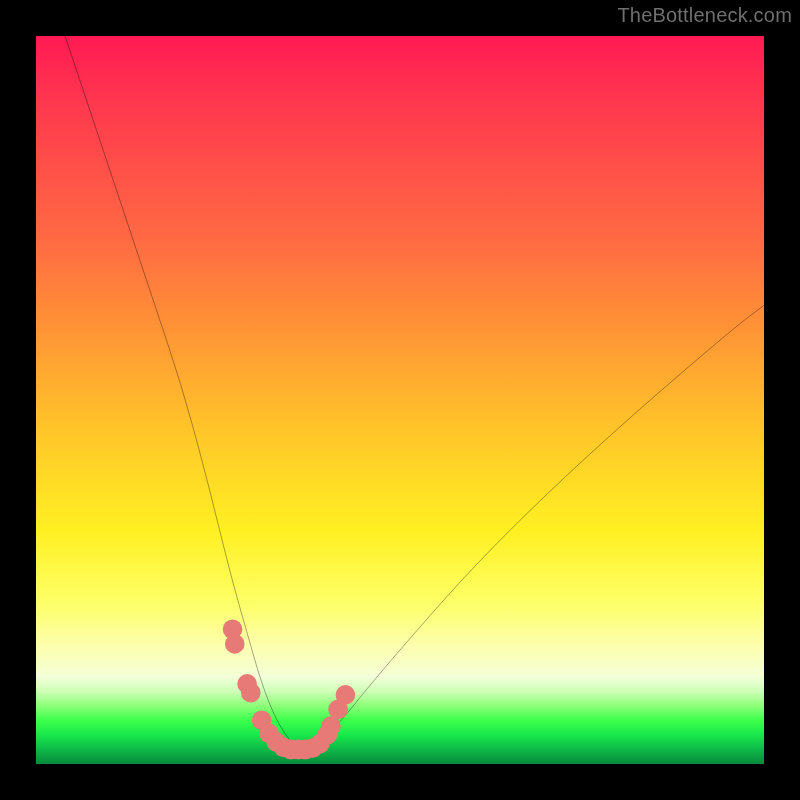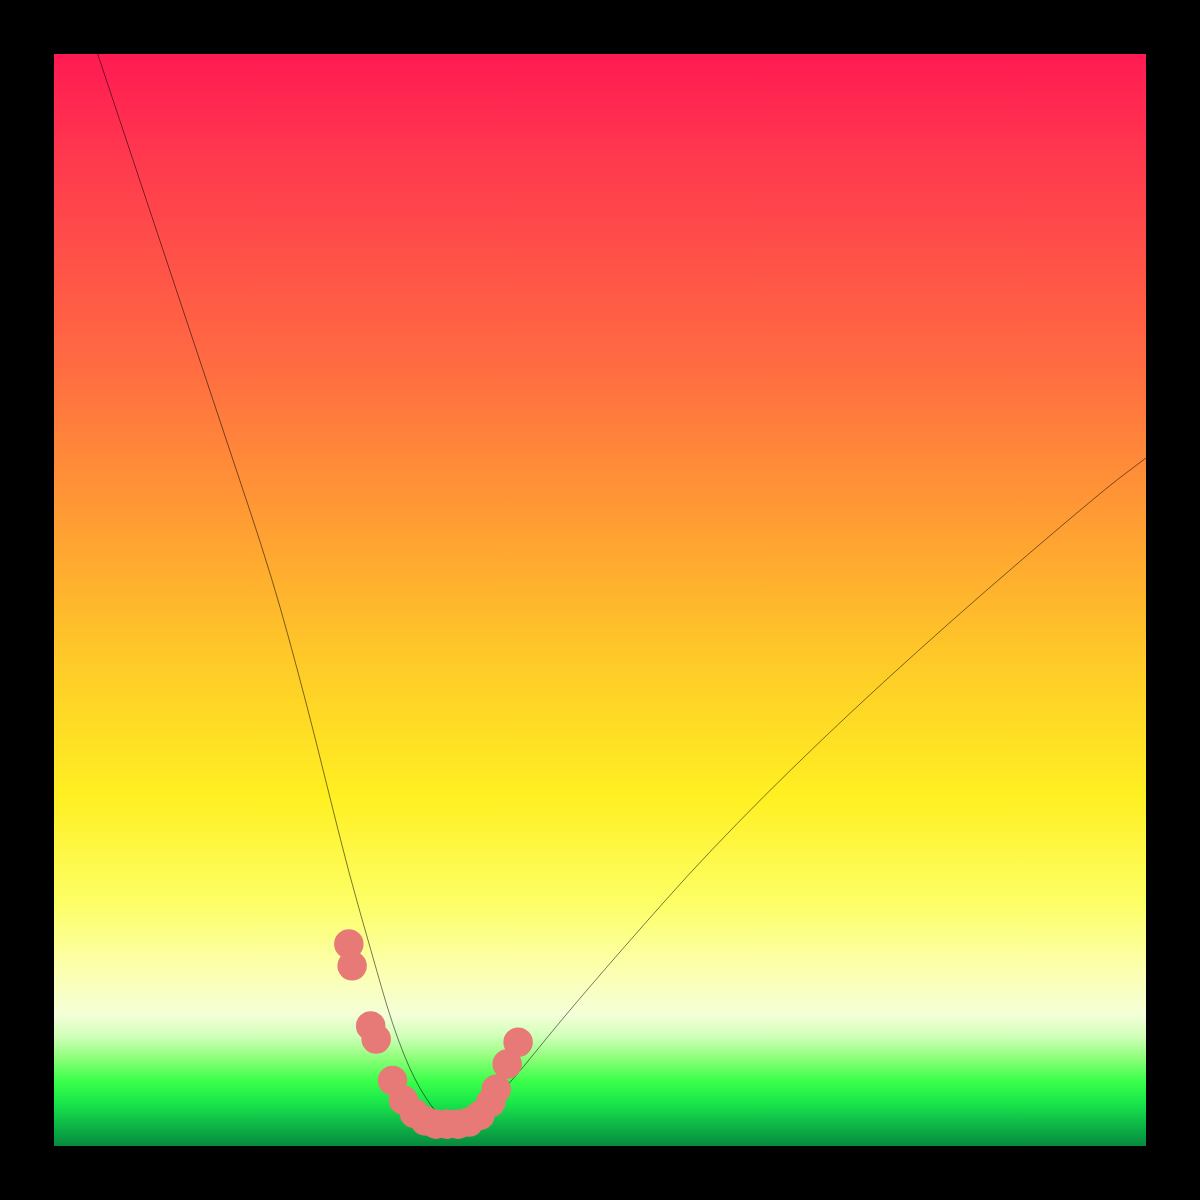--- a/index.html
+++ b/index.html
@@ -91,13 +91,14 @@
           <circle cx="38.00" cy="97.80" r="1.35" fill="#e77a76"></circle>
           <circle cx="39.00" cy="97.20" r="1.35" fill="#e77a76"></circle>
           <circle cx="40.00" cy="96.00" r="1.35" fill="#e77a76"></circle>
           <circle cx="40.50" cy="94.80" r="1.35" fill="#e77a76"></circle>
           <circle cx="41.50" cy="92.50" r="1.35" fill="#e77a76"></circle>
           <circle cx="42.50" cy="90.50" r="1.35" fill="#e77a76"></circle>
         </g>
     </svg>
   </div>
 
+  <div class="watermark">TheBottleneck.com</div>
 </div>
 
 </body></html>

